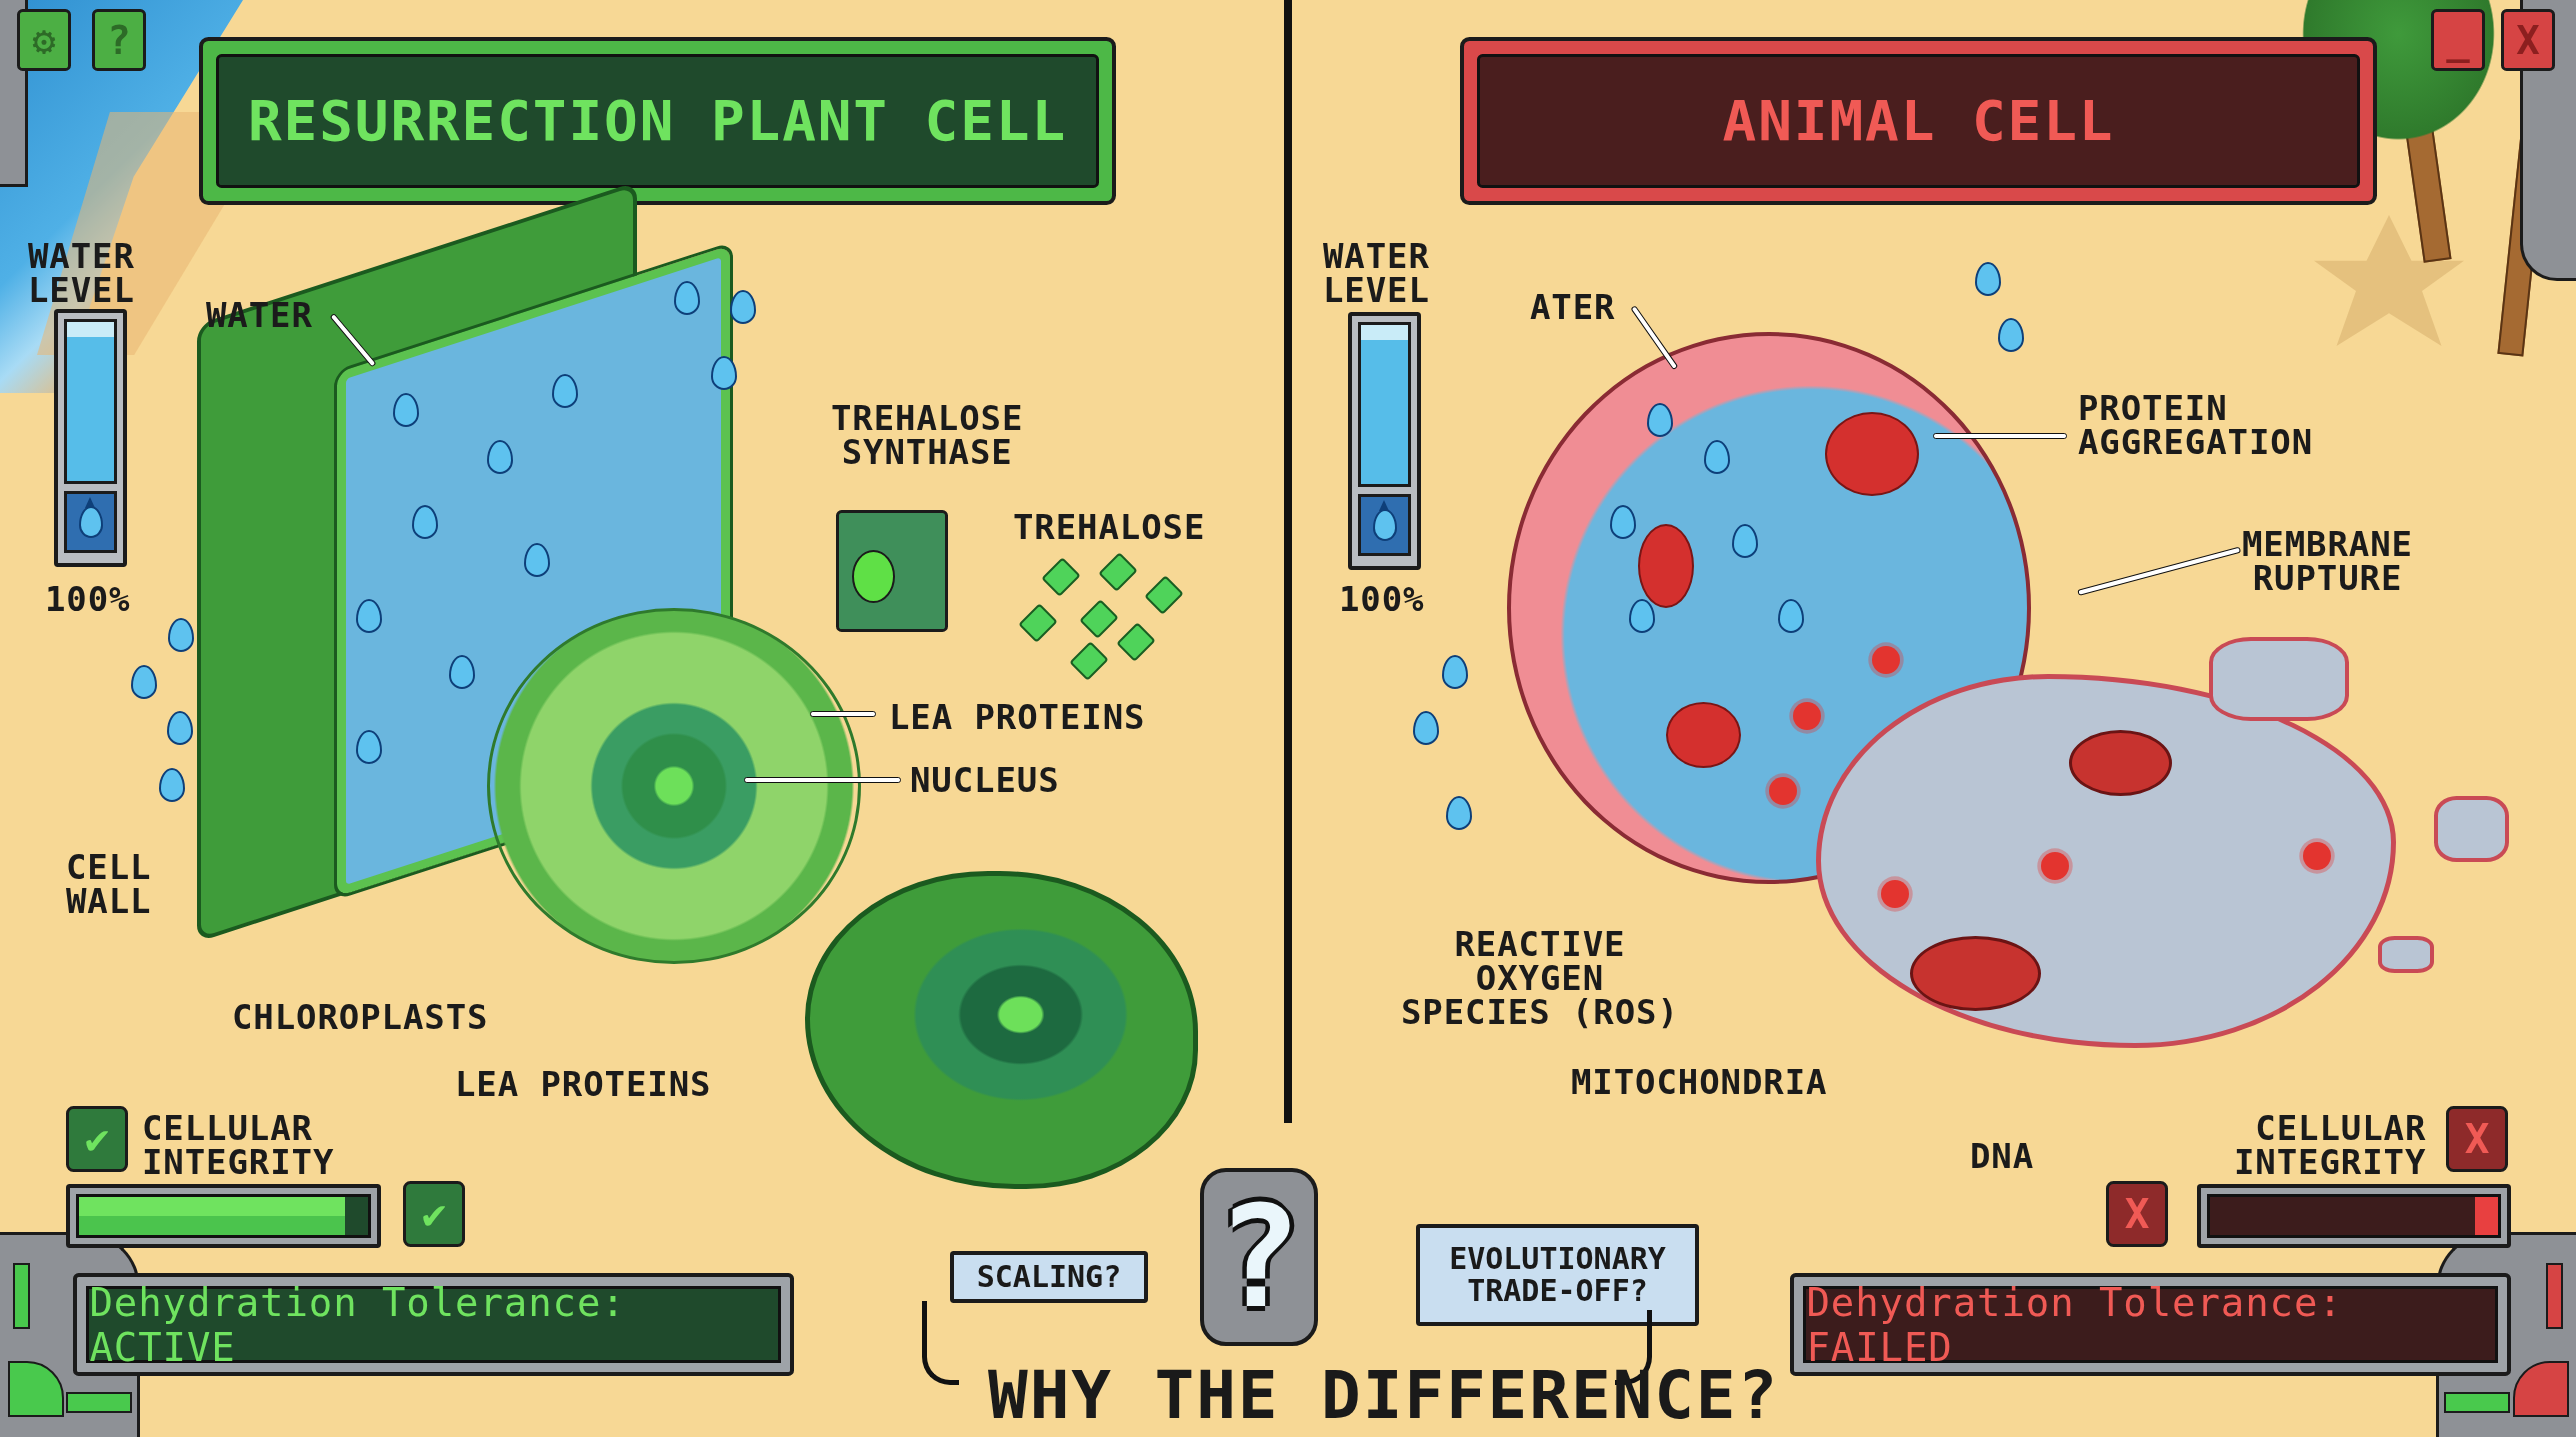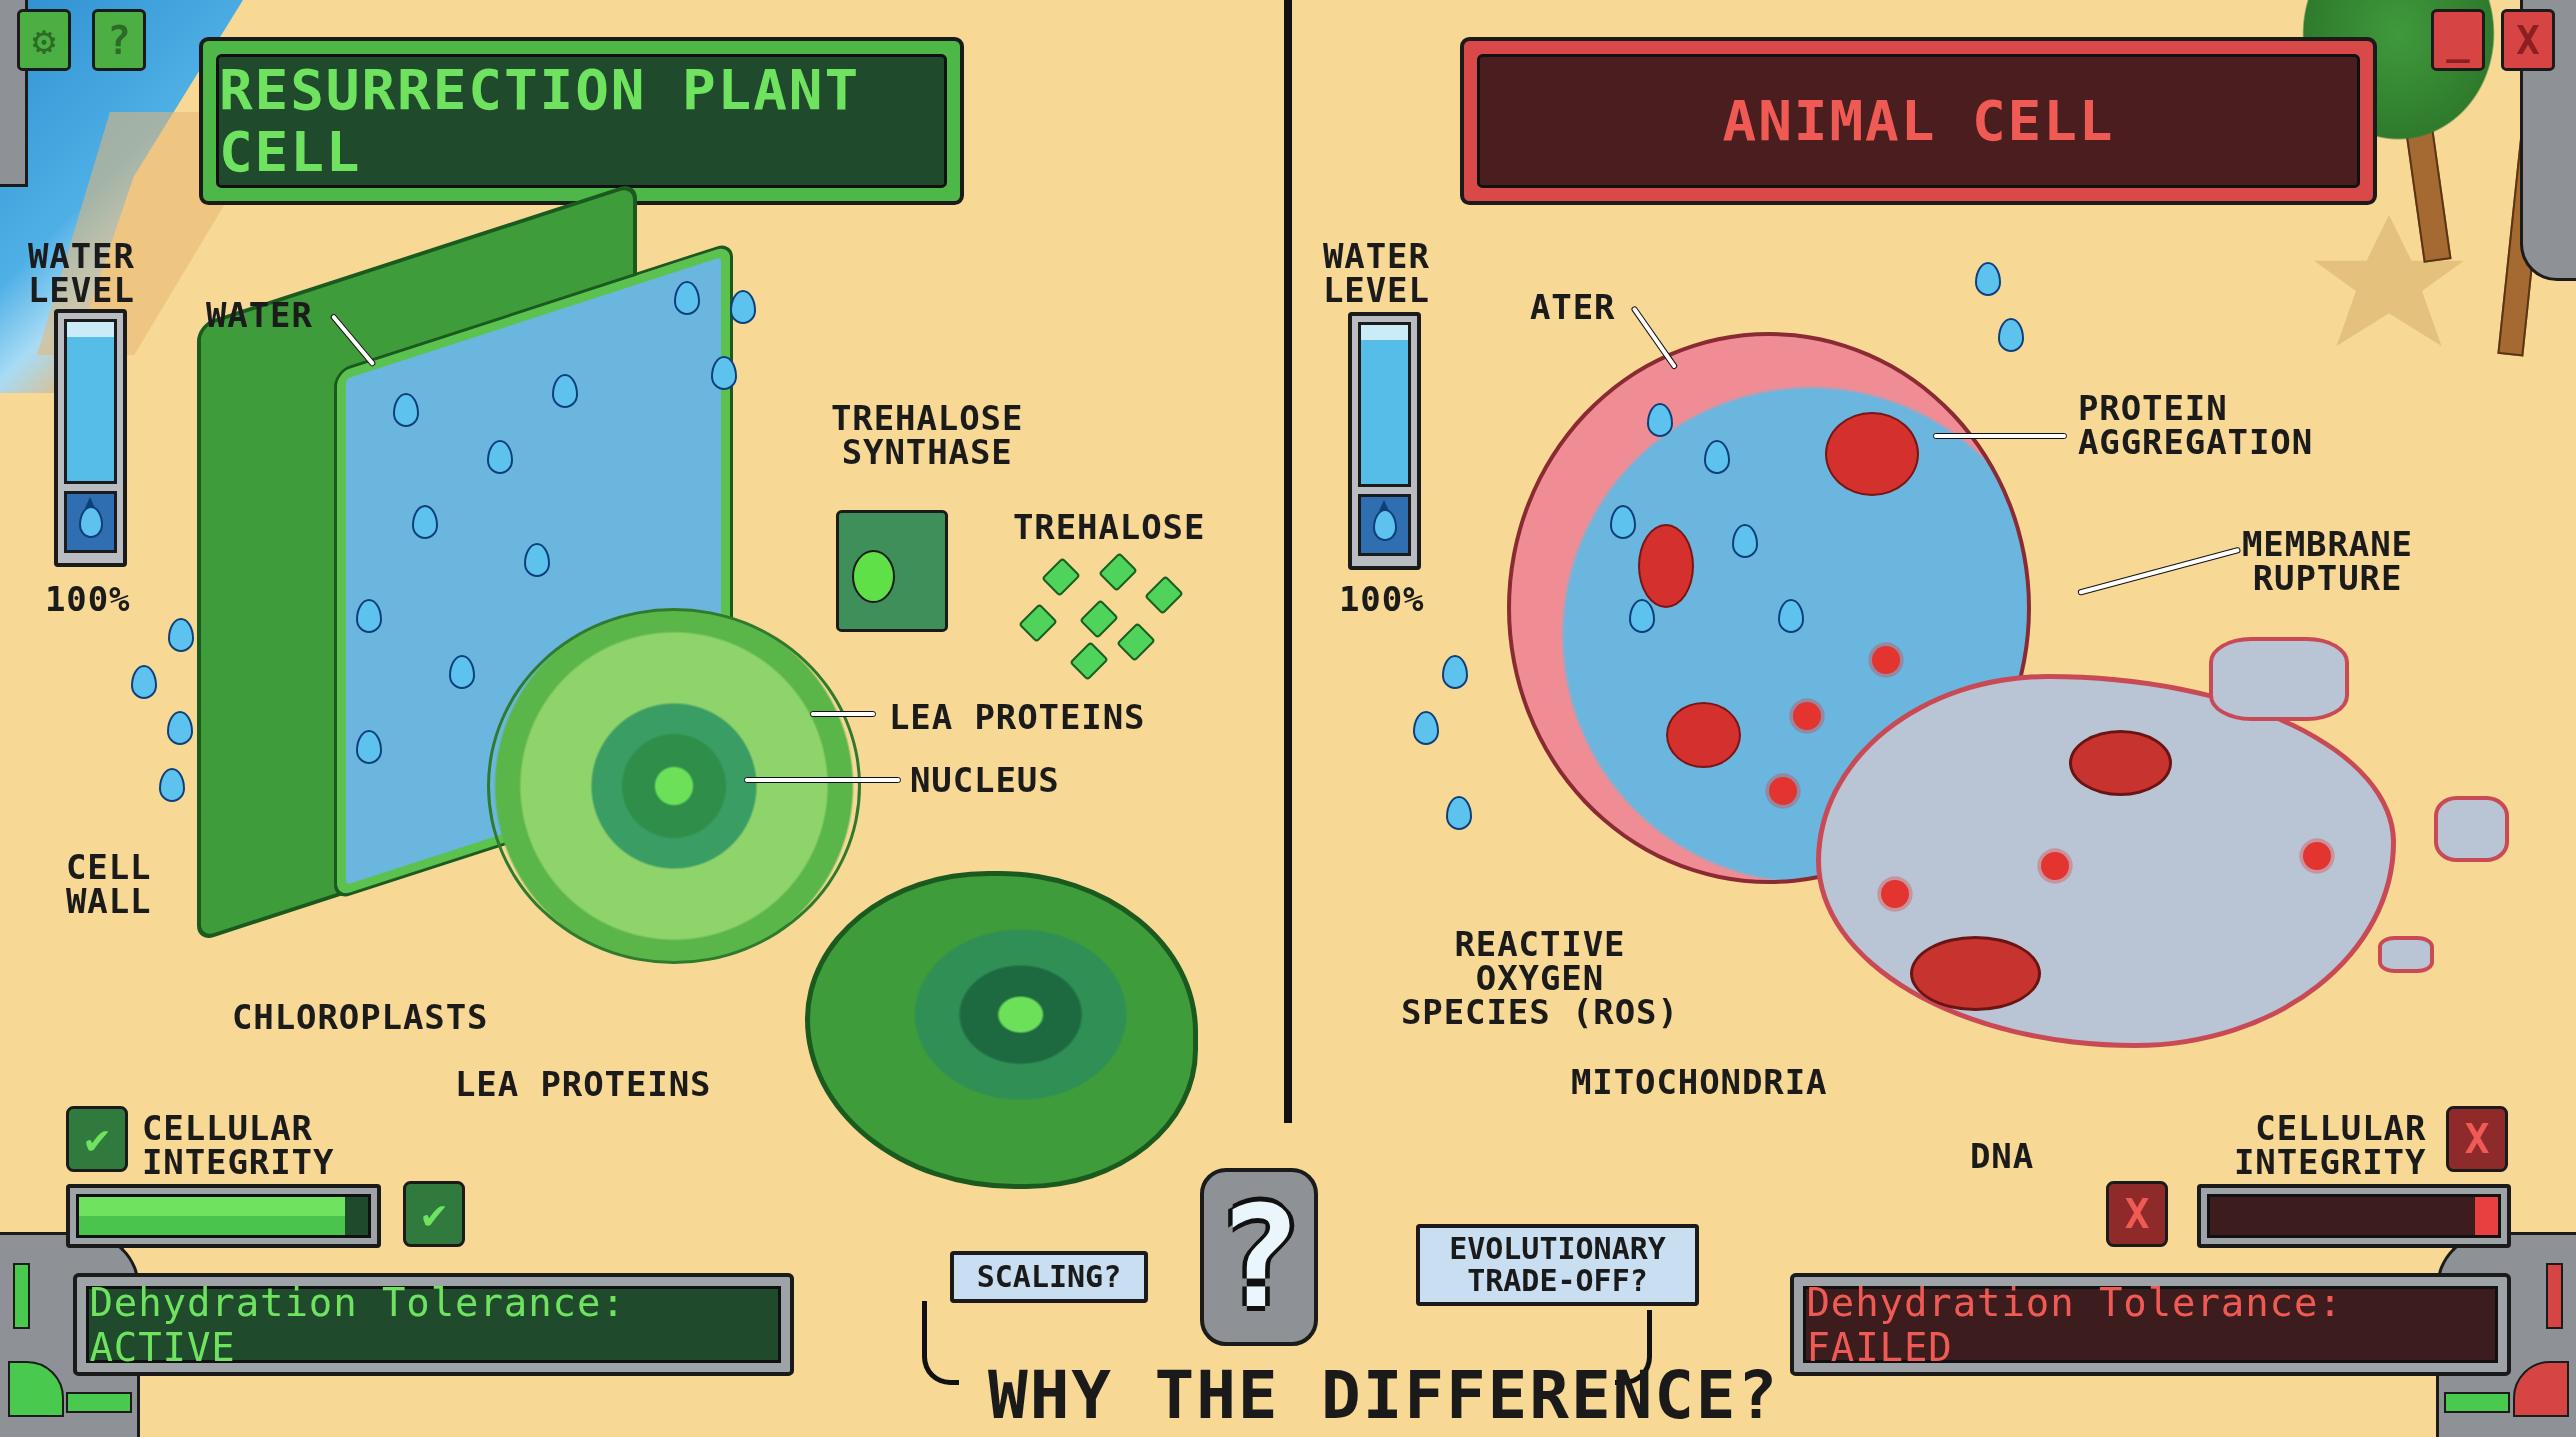--- a/index.html
+++ b/index.html
@@ -152,21 +152,21 @@
 <div class="winbtn green" style="left:92px;top:9.4px;">
   <span>?</span>
 </div>
 <div class="winbtn red" style="left:2431px;top:9.4px;">
   <span>_</span>
 </div>
 <div class="winbtn red" style="left:2501px;top:9.4px;">
   <span>X</span>
 </div>
 
-<div class="title-panel green" style="left:199px;top:37px;width:765px;height:168px;">
+<div class="title-panel green" style="left:199px;top:37px;width:917px;height:168px;">
   <div class="title-inner">
     <div class="title-main">RESURRECTION PLANT CELL</div>
   </div>
 </div>
 <div class="title-panel red" style="left:1460px;top:37px;width:917px;height:168px;">
   <div class="title-inner">
     <div class="title-main">ANIMAL CELL</div>
   </div>
 </div>
 
@@ -311,18 +311,18 @@
     </div>
 </div>
 <div class="status red" style="left:1790px;top:1273px;width:721px;">
   <div class="status-inner">Dehydration Tolerance: FAILED</div>
 </div>
 
 <div class="qbox">
   <span>?</span>
 </div>
 <div class="bubble" style="left:950px;top:1251px;width:198px;height:52px;">SCALING?</div>
-<div class="bubble" style="left:1416px;top:1224px;width:283px;height:82px;">EVOLUTIONARY
+<div class="bubble" style="left:1416px;top:1224px;width:283px;height:102px;">EVOLUTIONARY
 TRADE-OFF?</div>
 <div class="curve" style="left:922px;top:1301px;width:37px;height:84px;border-right:none;border-radius:0 0 0 28px;"></div>
 <div class="curve" style="left:1615px;top:1310px;width:37px;height:75px;border-left:none;border-radius:0 0 28px 0;"></div>
 <div class="why">WHY THE DIFFERENCE?</div>
 
 
 </body></html>

